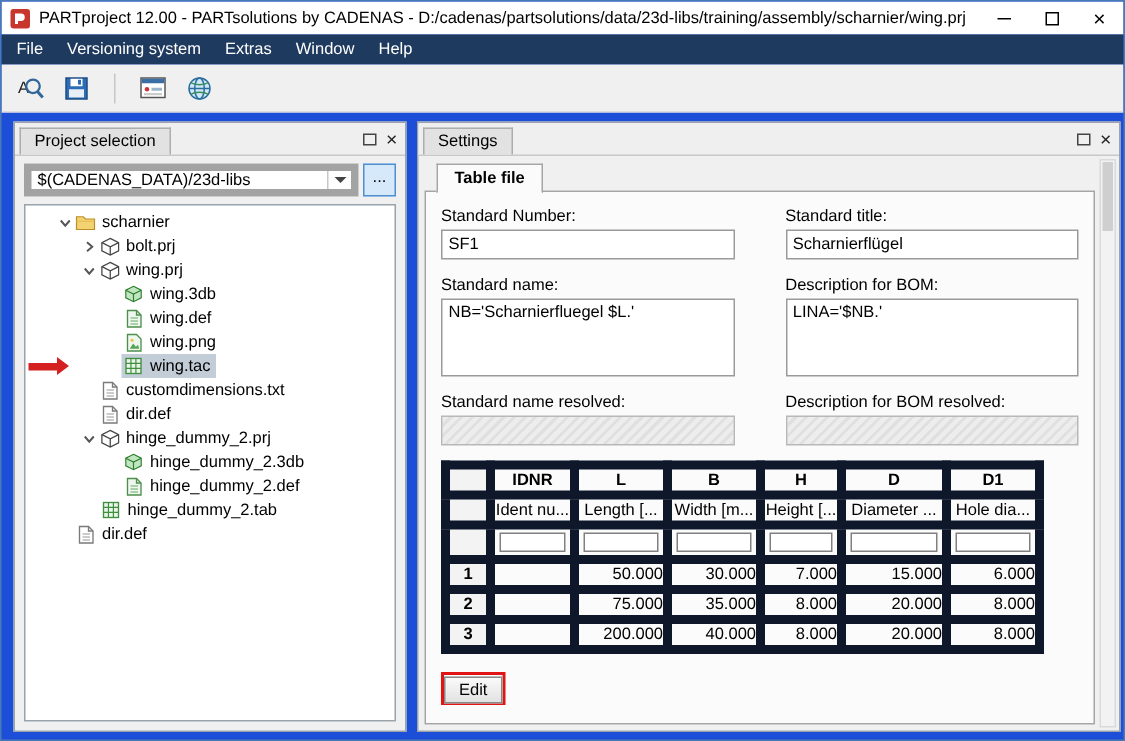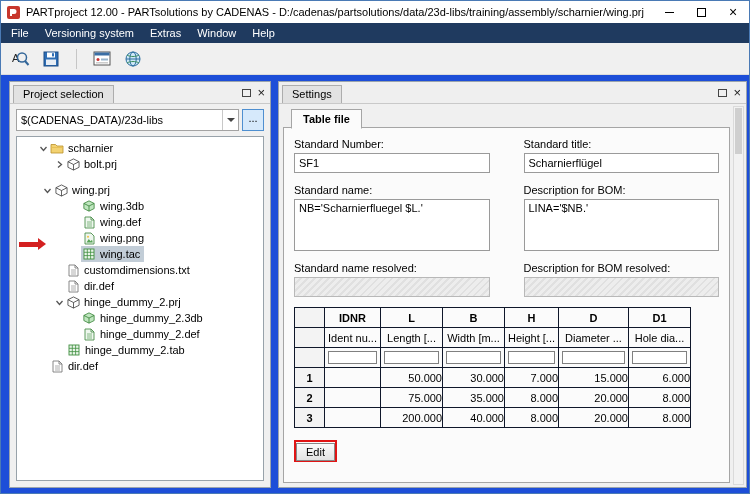--- a/index.html
+++ b/index.html
@@ -34,21 +34,21 @@
   .panel.right{left:277px;top:6px;width:469px;height:407px;}
   .panel-header{height:22px;border-bottom:1px solid #c9c9c9;display:flex;align-items:flex-end;background:#efefef;}
   .panel-tab{padding:2px 9px 3px;font-size:11px;background:#e2e2e2;border:1px solid #adadad;border-bottom:none;
              margin:3px 0 0 3px;}
   .ph-buttons{margin-left:auto;display:flex;align-items:center;gap:6px;padding:0 5px 4px 0;}
   .ph-max{width:9px;height:8px;border:1px solid #444;}
   .ph-close{font-size:13px;line-height:1;color:#222;}
 
   
   .path-row{position:absolute;left:6px;right:6px;top:27px;height:22px;display:flex;}
-  .combo{flex:1;border:1px solid #a3a3a3;background:#fff;display:flex;align-items:stretch;min-width:0;}
+  .combo{flex:1;border:5px solid #a3a3a3;background:#fff;display:flex;align-items:stretch;min-width:0;}
   .combo-text{flex:1;font-size:11px;padding:0 4px;display:flex;align-items:center;white-space:nowrap;overflow:hidden;}
   .combo-arrow{width:16px;border-left:1px solid #c8c8c8;display:flex;align-items:center;justify-content:center;}
   .arrow-down{width:0;height:0;border-left:4px solid transparent;border-right:4px solid transparent;border-top:4px solid #444;}
   .browse-btn{width:22px;margin-left:3px;border:1px solid #4f8fd0;background:#d6e9fb;font-size:11px;
               display:flex;align-items:center;justify-content:center;padding-bottom:4px;}
   .tree{position:absolute;left:6px;right:6px;top:54px;bottom:6px;border:1px solid #98a2aa;background:#fff;
         overflow:hidden;padding-top:3px;}
   .tree-row{height:16px;display:flex;align-items:center;font-size:11px;white-space:nowrap;}
   .caret{width:12px;flex:0 0 12px;display:flex;align-items:center;justify-content:center;}
   .row-content{display:flex;align-items:center;height:16px;padding:0 4px 0 1px;gap:4px;}
@@ -67,21 +67,21 @@
   .tab-frame{position:absolute;left:0;right:0;top:19px;bottom:0;border:1px solid #a5a5a5;background:#fbfbfb;
              padding:8px 10px;overflow:hidden;}
   .grid2{display:grid;grid-template-columns:1fr 1fr;column-gap:34px;}
   .flabel{font-size:11px;margin:2px 0 3px;}
   .mt{margin-top:9px;}
   .tb{height:20px;border:1px solid #9a9a9a;background:#fff;font-size:11px;display:flex;align-items:center;padding:0 4px;}
   .ta{height:52px;border:1px solid #9a9a9a;background:#fff;font-size:11px;padding:2px 4px;}
   .dis{height:20px;border:1px solid #b8b8b8;background:repeating-linear-gradient(135deg,#ededed 0 3px,#e0e0e0 3px 5px);}
 
   .dtable{border-collapse:collapse;margin-top:10px;}
-  .dtable td,.dtable th{border:1px solid #0f172a;font-size:11px;height:20px;padding:0;margin-top:15px;}
+  .dtable td,.dtable th{border:6px solid #0f172a;font-size:11px;height:20px;padding:0;margin-top:15px;}
   .th-key{font-weight:bold;text-align:center;background:#fbfbfb;}
   .th-desc{font-weight:normal;text-align:center;}
   .corner{background:#f3f3f3;}
   .cell-num{background:#f3f3f3;font-weight:bold;text-align:center;}
   .cell-val{text-align:right;padding-right:6px;}
   .fbox{height:13px;border:1px solid #808080;background:#fff;margin:2px 3px;}
 
   .edit-wrap{display:inline-block;border:2px solid #e01414;margin-top:12px;}
   .edit-btn{font-size:11px;padding:2px 9px;border:1px solid #888;background:linear-gradient(#fafafa,#e2e2e2);}
 
@@ -208,21 +208,21 @@
             <span class="row-content">
               <span class="ticon">
                 <svg width="13" height="13" viewBox="0 0 14 14">
                   <path d="M7 1 L13 4 L13 10 L7 13 L1 10 L1 4 Z" fill="#fdfdfd" stroke="#444" stroke-width="0.9"></path>
                   <path d="M1 4 L7 7 L13 4 M7 7 L7 13" fill="none" stroke="#444" stroke-width="0.9"></path>
                 </svg>
               </span>
               <span class="tlabel">bolt.prj</span>
             </span>
           </div>
-          <div class="tree-row" style="padding-left: 24px; margin-top: 10px;">
+          <div class="tree-row" style="padding-left: 36px;">
             <span class="caret">
               <svg width="9" height="9" viewBox="0 0 9 9">
                 <polyline points="1.5,3 4.5,6.5 7.5,3" fill="none" stroke="#555" stroke-width="1.3"></polyline>
               </svg>
             </span>
             <span class="row-content">
               <span class="ticon">
                 <svg width="13" height="13" viewBox="0 0 14 14">
                   <path d="M7 1 L13 4 L13 10 L7 13 L1 10 L1 4 Z" fill="#fdfdfd" stroke="#444" stroke-width="0.9"></path>
                   <path d="M1 4 L7 7 L13 4 M7 7 L7 13" fill="none" stroke="#444" stroke-width="0.9"></path>

